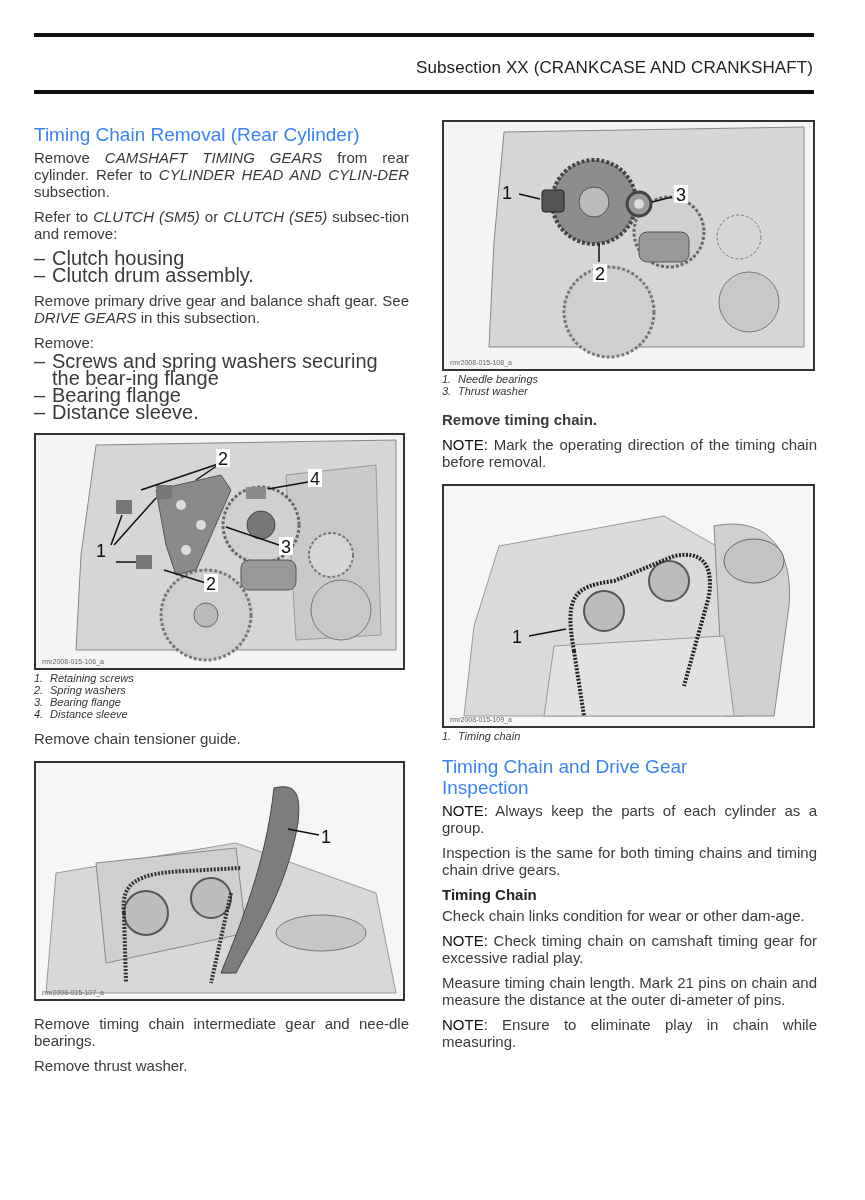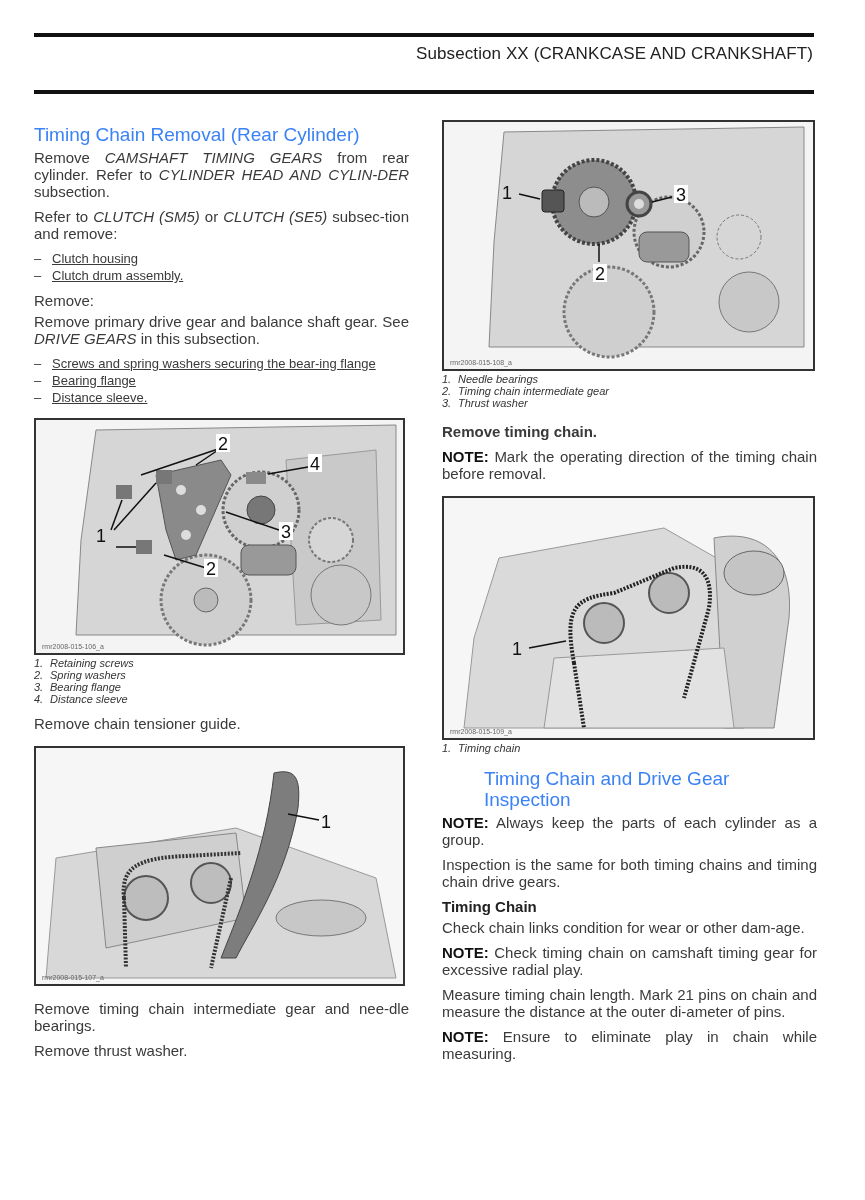--- a/index.html
+++ b/index.html
@@ -1,30 +1,30 @@
 <!DOCTYPE html>
 <html><head>
 <meta charset="utf-8">
 <style>
   html, body { margin:0; padding:0; background:#ffffff; }
   body { width:865px; height:1200px; position:relative; overflow:hidden;
          font-family:"Liberation Sans", sans-serif; color:#3a3a3a; }
   .rule { position:absolute; left:34px; width:780px; height:4px; background:#111; }
-  .header-title { position:absolute; right:52px; top:44px; font-size:17px; color:#222; letter-spacing:0.1px; }
+  .header-title { position:absolute; right:52px; top:58px; font-size:17px; color:#222; letter-spacing:0.1px; }
   .col { position:absolute; top:120px; width:375px; }
   .col-left { left:34px; }
   .col-right { left:442px; }
   h2 { font-size:19px; font-weight:normal; color:#3b82f6; margin:4px 0 4px 0; line-height:21px; }
   h3 { font-size:15px; font-weight:bold; color:#222; margin:6px 0 2px 0; }
   p { font-size:15px; line-height:17px; margin:4px 0 8px 0; text-align:justify; }
   .i { font-style:italic; }
-  ul.dash { list-style:none; margin:0 0 8px 0; padding:0; font-size:13px; line-height:17px;text-decoration:underline; }
+  ul.dash { list-style:none; margin:0 0 8px 0; padding:0; font-size:20px; line-height:17px; }
   ul.dash li { position:relative; padding-left:18px; }
   ul.dash li::before { content:"\2013"; position:absolute; left:0; }
-  .note-b { color:#111; font-weight:bold; }
+  .note-b { color:#111; font-weight:normal; }
   .fig { position:relative; border:2px solid #333; background:#fbfbfb; overflow:hidden; }
   .fig svg { display:block; }
   .fig-id { position:absolute; left:6px; bottom:3px; font-size:7px; color:#666; }
   ol.legend { margin:2px 0 10px 0; padding:0; list-style:none; font-size:11px; line-height:12px; font-style:italic; color:#333; }
   ol.legend li span.n { display:inline-block; width:16px; font-style:italic; }
   .callout { font-family:"Liberation Sans", sans-serif; font-size:18px; fill:#111; }
 </style>
 </head>
 <body>
 
@@ -37,24 +37,24 @@
   <p>
     <span>Remove </span><span class="i">CAMSHAFT TIMING GEARS</span><span> from rear cylinder. Refer to </span><span class="i">CYLINDER HEAD AND CYLIN-DER</span><span> subsection.</span>
   </p>
   <p>
     <span>Refer to </span><span class="i">CLUTCH (SM5)</span><span> or </span><span class="i">CLUTCH (SE5)</span><span> subsec-tion and remove:</span>
   </p>
   <ul class="dash">
     <li>Clutch housing</li>
     <li>Clutch drum assembly.</li>
   </ul>
-  <p style="margin-bottom:2px;">Remove:</p>
   <p>
     <span>Remove primary drive gear and balance shaft gear. See </span><span class="i">DRIVE GEARS</span><span> in this subsection.</span>
   </p>
+  <p style="margin-bottom:2px;">Remove:</p>
   <ul class="dash">
     <li>Screws and spring washers securing the bear-ing flange</li>
     <li>Bearing flange</li>
     <li>Distance sleeve.</li>
   </ul>
 
   <div class="fig" style="width:367px; height:233px; margin-top:12px;">
     <svg width="367" height="233" viewBox="0 0 367 233">
       <rect x="0" y="0" width="367" height="233" fill="#f4f4f4"></rect>
       <path d="M60 10 L360 5 L360 215 L40 215 L45 120 Z" fill="#d6d6d6" stroke="#888" stroke-width="1"></path>
@@ -143,21 +143,20 @@
       <text class="callout" x="58" y="77">1</text>
       <rect x="149" y="142" width="14" height="18" fill="#fff"></rect>
       <text class="callout" x="151" y="158">2</text>
       <rect x="230" y="63" width="14" height="18" fill="#fff"></rect>
       <text class="callout" x="232" y="79">3</text>
     </svg>
     <span class="fig-id">rmr2008-015-108_a</span>
   </div>
   <ol class="legend">
     <li><span class="n">1.</span><span>Needle bearings</span></li>
-    <li><span class="n">2.</span><span>Timing chain intermediate gear</span></li>
     <li><span class="n">3.</span><span>Thrust washer</span></li>
   </ol>
   <p style="margin-top:14px;font-weight:bold;">Remove timing chain.</p>
   <p style="margin-bottom:14px;"><span class="note-b">NOTE:</span><span> Mark the operating direction of the timing chain before removal.</span></p>
 
   <div class="fig" style="width:369px; height:240px;">
     <svg width="369" height="240" viewBox="0 0 369 240">
       <rect x="0" y="0" width="369" height="240" fill="#f6f6f6"></rect>
       <path d="M55 60 L220 30 L290 70 L300 230 L20 230 L30 140 Z" fill="#dadada" stroke="#999"></path>
       <path d="M270 40 C320 30 350 60 345 120 L330 230 L280 230 Z" fill="#d0d0d0" stroke="#888"></path>
@@ -168,21 +167,21 @@
       <path d="M130 165 C120 110 130 100 170 95 L230 70 C255 65 270 75 265 110 L240 200 M130 165 L140 230" fill="none" stroke="#222" stroke-width="4" stroke-dasharray="2 1.5"></path>
       <line x1="85" y1="150" x2="122" y2="143" stroke="#111" stroke-width="1.5"></line>
       <text class="callout" x="68" y="157">1</text>
     </svg>
     <span class="fig-id">rmr2008-015-109_a</span>
   </div>
   <ol class="legend">
     <li><span class="n">1.</span><span>Timing chain</span></li>
   </ol>
 
-  <h2 style="margin-top:14px; width:300px;margin-left:42px;">Timing Chain and Drive Gear Inspection</h2>
+  <h2 style="margin-top:14px; width:300px;">Timing Chain and Drive Gear Inspection</h2>
   <p><span class="note-b">NOTE:</span><span> Always keep the parts of each cylinder as a group.</span></p>
   <p>Inspection is the same for both timing chains and timing chain drive gears.</p>
   <h3>Timing Chain</h3>
   <p>Check chain links condition for wear or other dam-age.</p>
   <p><span class="note-b">NOTE:</span><span> Check timing chain on camshaft timing gear for excessive radial play.</span></p>
   <p>Measure timing chain length. Mark 21 pins on chain and measure the distance at the outer di-ameter of pins.</p>
   <p><span class="note-b">NOTE:</span><span> Ensure to eliminate play in chain while measuring.</span></p>
 </div>
 
 </body></html>

